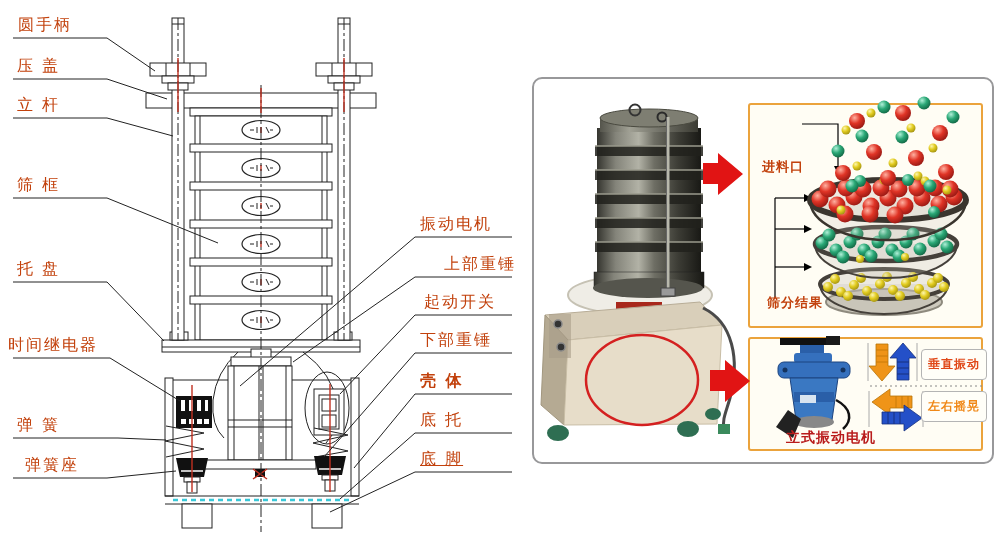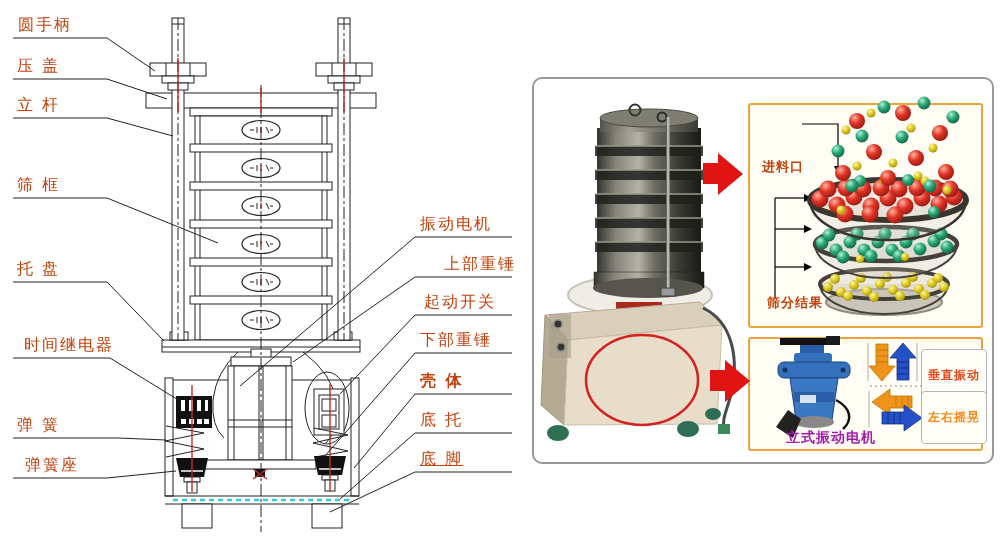--- a/index.html
+++ b/index.html
@@ -8,25 +8,25 @@
   .lbl{position:absolute;z-index:3;color:#c2410c;font-size:16px;letter-spacing:2px;
        white-space:nowrap;line-height:1.15;text-align:center;}
   .lbl.small{font-size:13px;letter-spacing:1px;font-weight:600;}
   .panel{position:absolute;left:532px;top:77px;width:458px;height:383px;z-index:1;
          border:2px solid #98989a;border-radius:10px;background:#fff;}
   .inset{position:absolute;z-index:1;border:2px solid #eba33c;border-radius:3px;background:#fffdf4;}
   .inset-top{left:748px;top:103px;width:231px;height:221px;}
   .inset-bottom{left:748px;top:337px;width:231px;height:110px;}
   svg.overlay{position:absolute;left:0;top:0;z-index:2;pointer-events:none;}
   .vib-box{position:absolute;z-index:3;border:1px solid #b4b4b4;border-radius:4px;
-           background:#fffef8;font-size:12px;font-weight:bold;padding:17px 6px;
+           background:#fffef8;font-size:12px;font-weight:bold;padding:6px 6px;
            letter-spacing:1px;white-space:nowrap;}
   #vertical-box{left:921px;top:349px;color:#e04818;}
   #sway-box{left:921px;top:391px;color:#f08818;}
-  .caption-red{position:absolute;z-index:3;color:#a21caf;font-weight:bold;font-size:14px;
+  .caption-red{position:absolute;z-index:3;color:#b91c1c;font-weight:bold;font-size:14px;
                letter-spacing:1px;white-space:nowrap;}
   svg .ln{stroke:#222;fill:none;stroke-width:1;}
   svg .w{fill:#fff;stroke:#222;stroke-width:1;}
   svg .blk{fill:#111;stroke:none;}
   svg .redln{stroke:#c03020;stroke-width:1.4;fill:none;}
 </style>
 </head>
 <body>
 
 <div class="panel"></div>
@@ -432,21 +432,21 @@
     <polygon points="882,412 882,424 904,424 904,431 922,418 904,405 904,412" fill="#2450c8" stroke="#16307e" stroke-width="0.8"></polygon>
     <path d="M888,412 v12 M894,412 v12 M900,412 v12" stroke="#16307e" stroke-width="1"></path>
   </g>
 </svg>
 
 <div class="lbl" style="left:18px;top:16px;">圆手柄</div>
 <div class="lbl" style="left:17px;top:57px;">压 盖</div>
 <div class="lbl" style="left:17px;top:96px;">立 杆</div>
 <div class="lbl" style="left:17px;top:176px;">筛 框</div>
 <div class="lbl" style="left:17px;top:260px;">托 盘</div>
-<div class="lbl" style="left:24px;top:336px;">时间继电器</div>
+<div class="lbl" style="left:8px;top:336px;">时间继电器</div>
 <div class="lbl" style="left:17px;top:416px;">弹 簧</div>
 <div class="lbl" style="left:17px;top:456px;margin-left:8px;">弹簧座</div>
 
 <div class="lbl" style="left:420px;top:215px;">振动电机</div>
 <div class="lbl" style="left:444px;top:255px;">上部重锤</div>
 <div class="lbl" style="left:424px;top:293px;">起动开关</div>
 <div class="lbl" style="left:420px;top:331px;">下部重锤</div>
 <div class="lbl" style="left:420px;top:372px;font-weight:bold;">壳 体</div>
 <div class="lbl" style="left:420px;top:411px;">底 托</div>
 <div class="lbl" style="left:420px;top:450px;text-decoration:underline;">底 脚</div>

